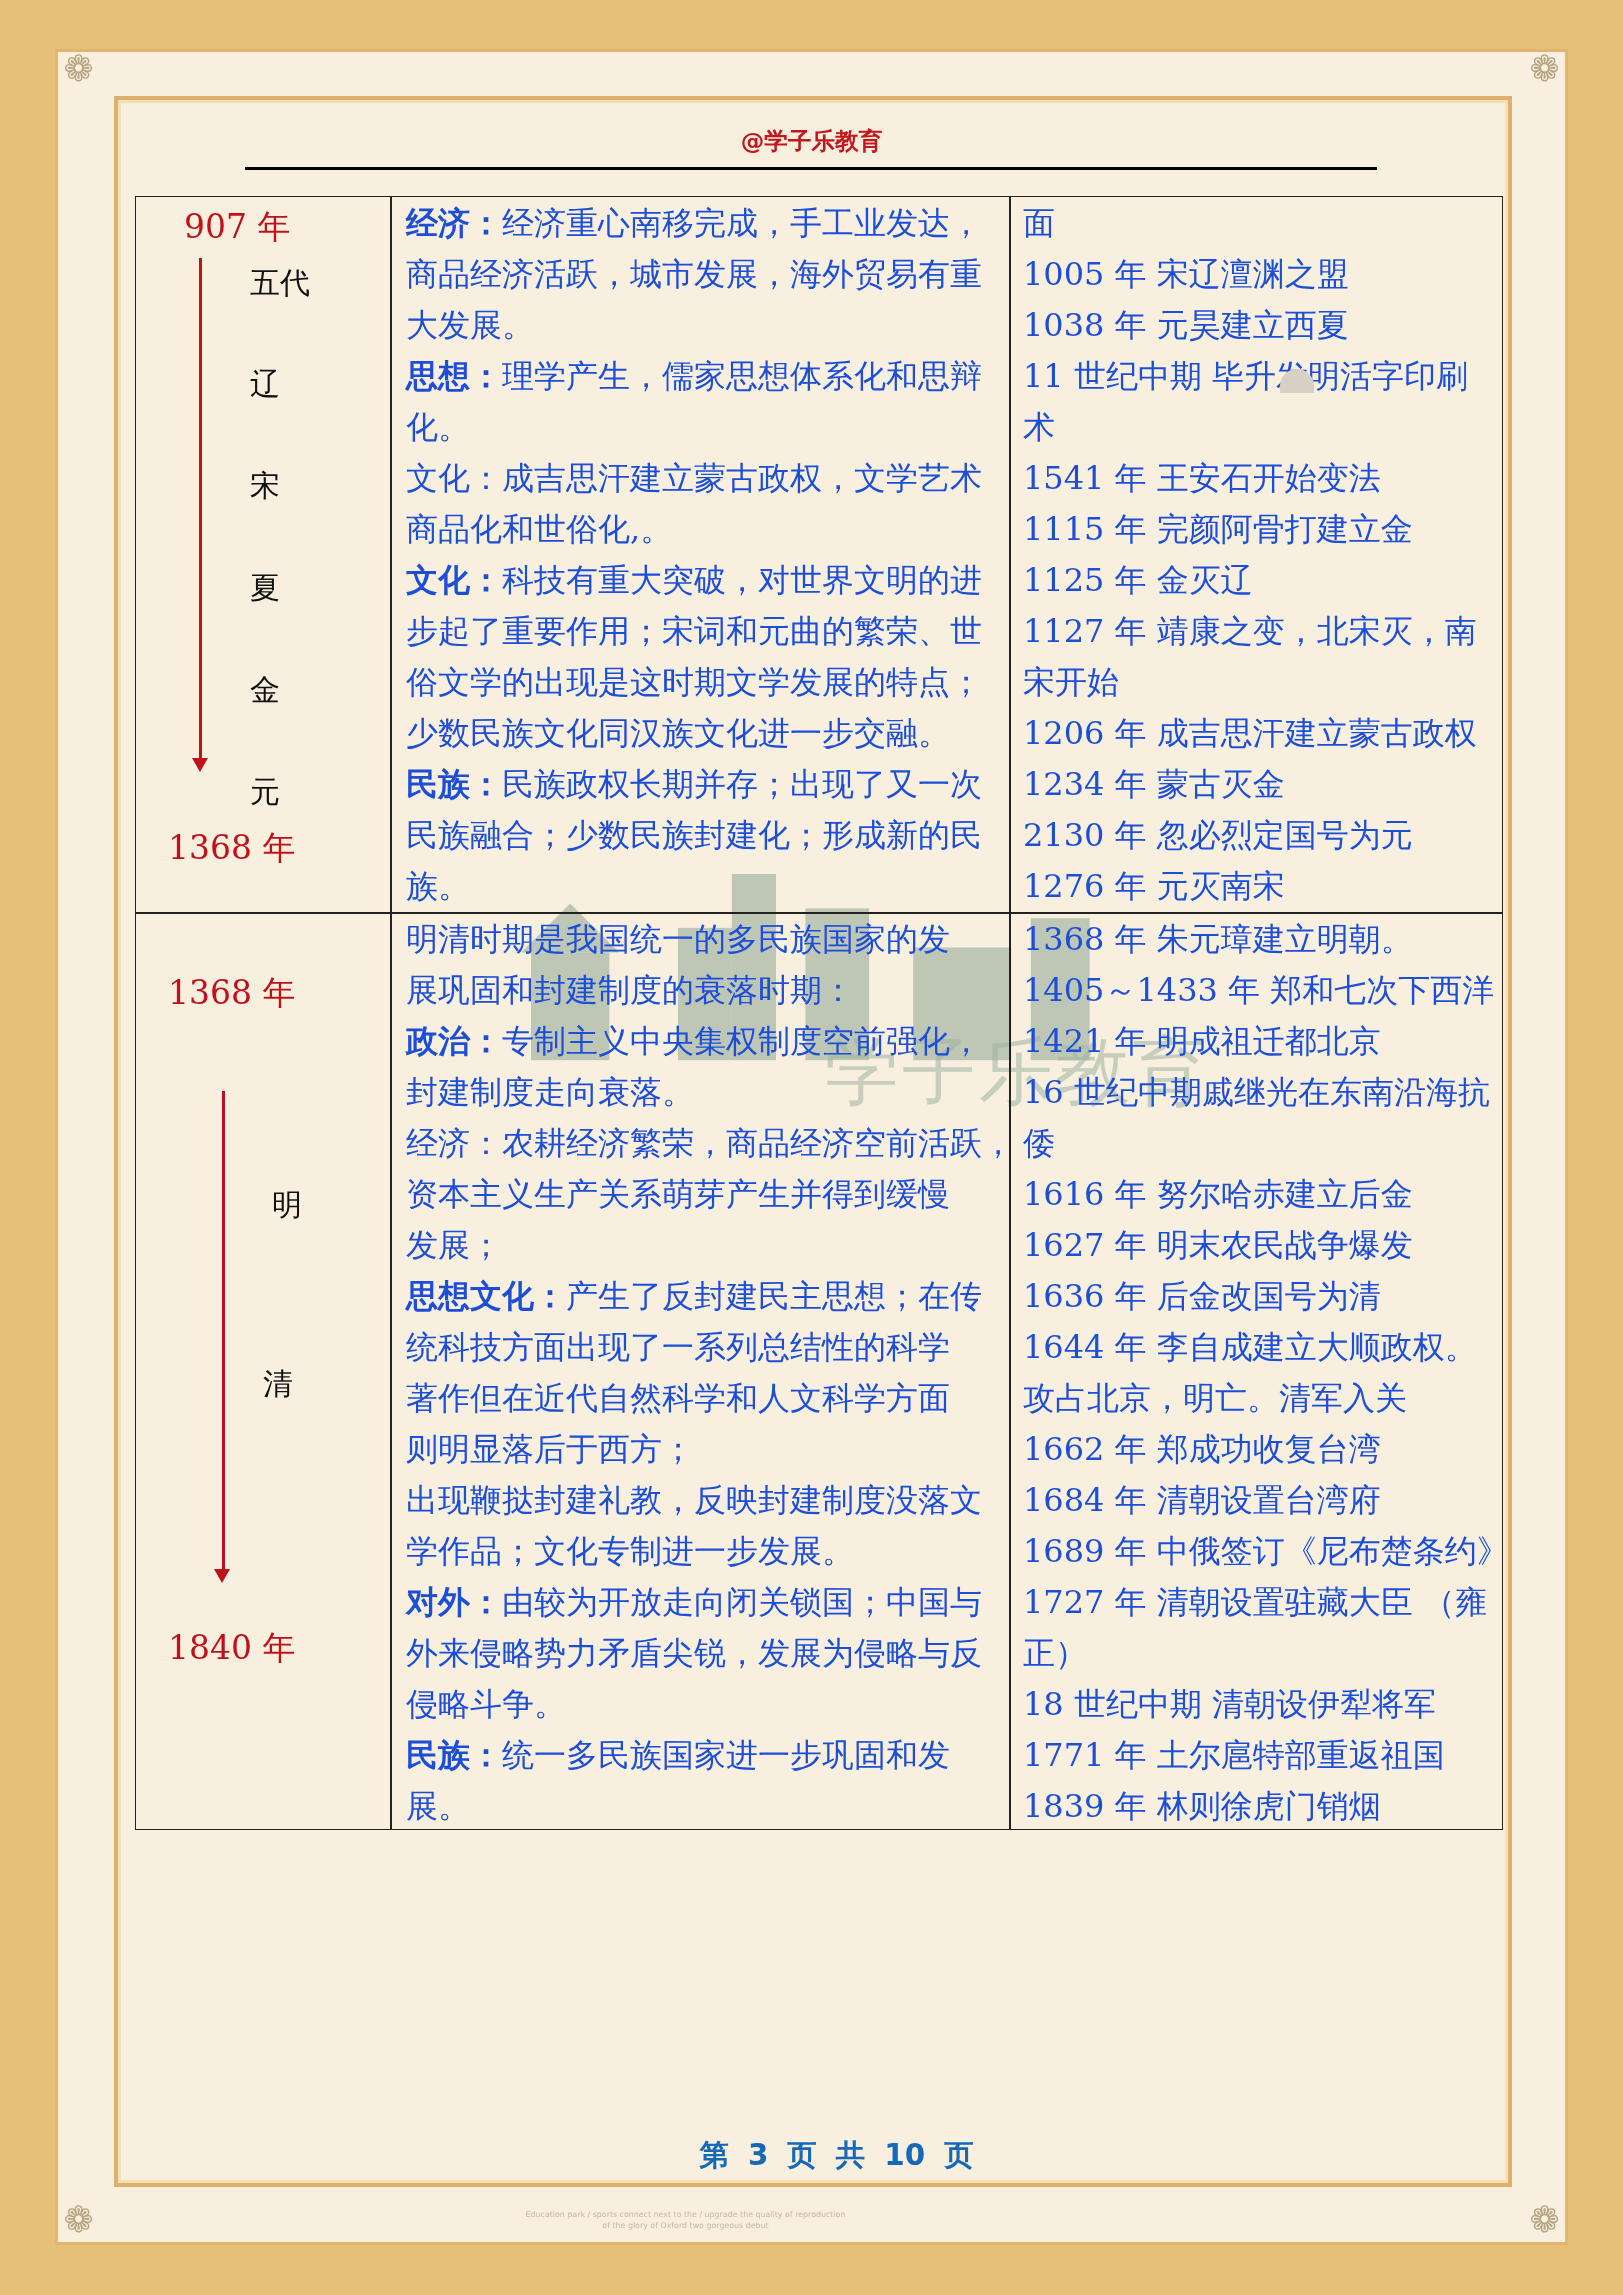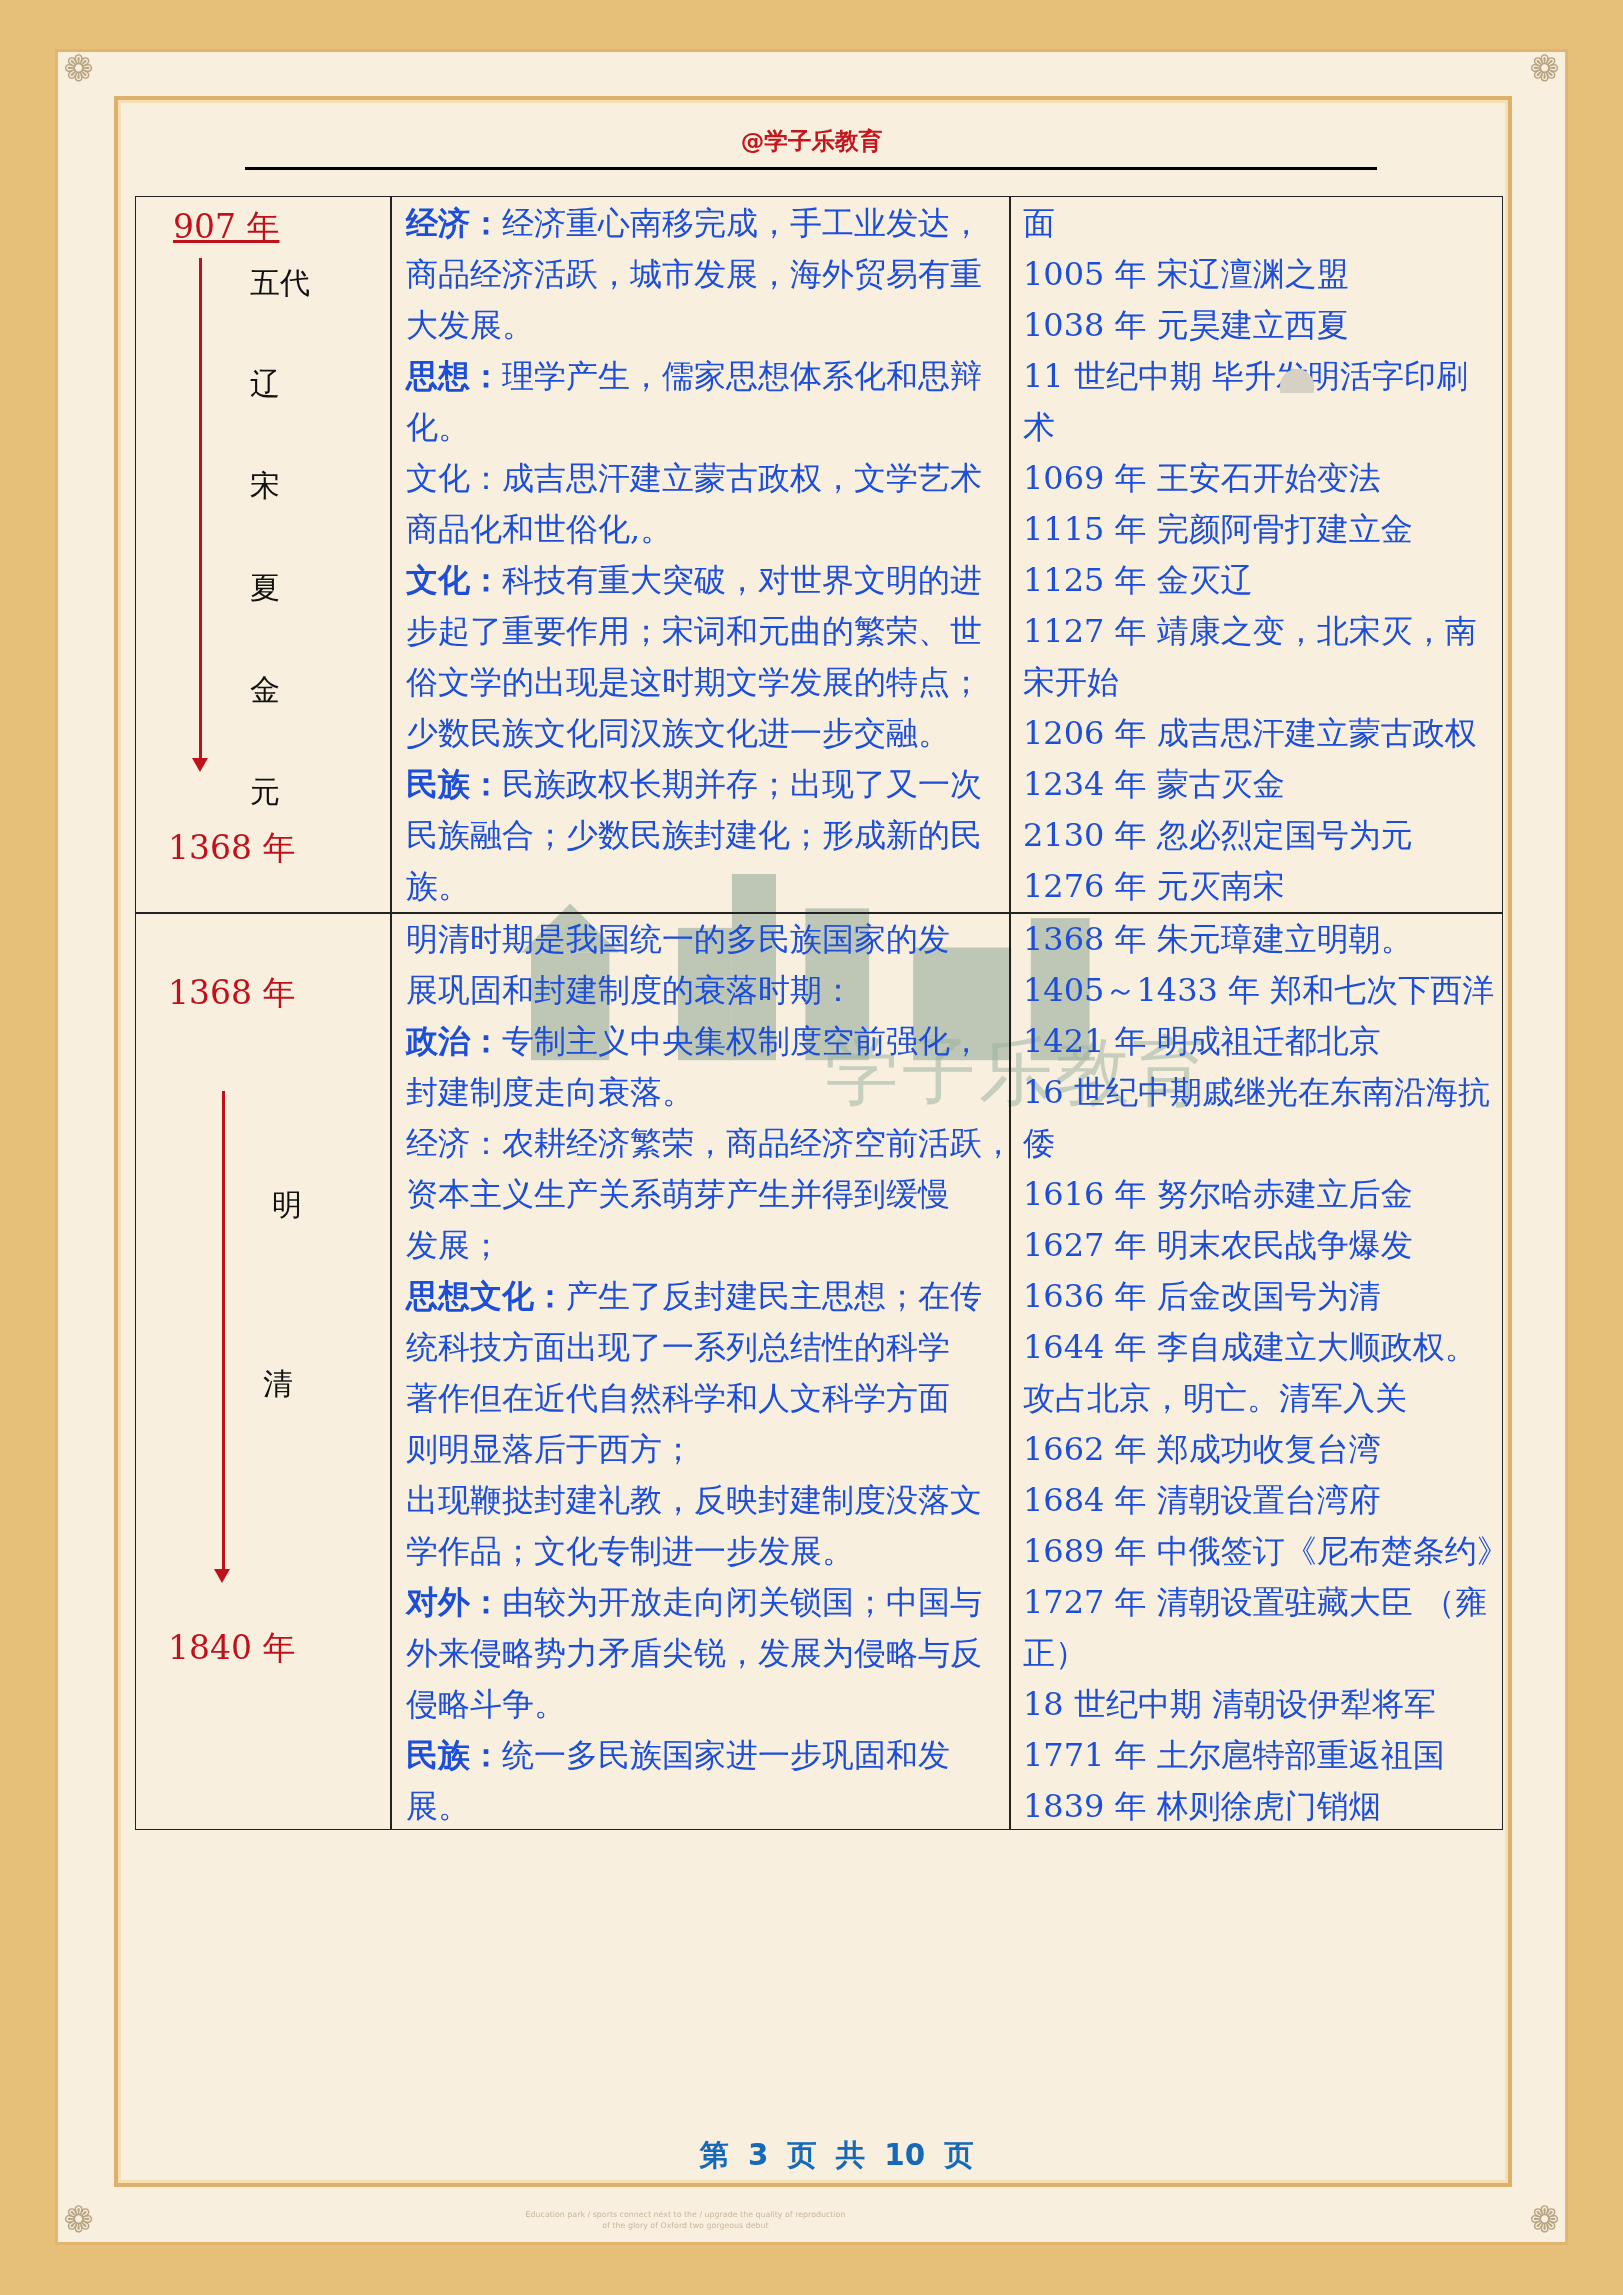--- a/index.html
+++ b/index.html
@@ -67,21 +67,21 @@
   </g>
 </svg>
 <div class="wm-text">学子乐教育</div>
 
 <div class="tbl"></div>
 <div class="vline" style="left:390px;"></div>
 <div class="vline" style="left:1009px;"></div>
 <div class="hline"></div>
 
 <div>
-  <div class="year" style="left:173px;top:205px;text-decoration:underline;">907 年</div>
+  <div class="year" style="left:184px;top:205px;">907 年</div>
   <div class="dyn" style="left:250px;top:263px;">五代</div>
   <div class="dyn" style="left:250px;top:364px;">辽</div>
   <div class="dyn" style="left:250px;top:466px;">宋</div>
   <div class="dyn" style="left:250px;top:568px;">夏</div>
   <div class="dyn" style="left:250px;top:670px;">金</div>
   <div class="dyn" style="left:250px;top:772px;">元</div>
   <div class="arrow-line" style="left:199px;top:258px;height:505px;"></div>
   <div class="arrow-head" style="left:192px;top:758px;"></div>
   <div class="year" style="left:168px;top:826px;">1368 年</div>
 </div>
@@ -102,21 +102,21 @@
   <span class="line">民族融合；少数民族封建化；形成新的民</span>
   <span class="line">族。</span>
 </div>
 
 <div class="cell-text" style="left:1023px;top:198px;">
   <span class="line">面</span>
   <span class="line">1005 年  宋辽澶渊之盟</span>
   <span class="line">1038 年  元昊建立西夏</span>
   <span class="line">11 世纪中期  毕升发明活字印刷</span>
   <span class="line">术</span>
-  <span class="line">1069 年  王安石开始变法</span>
+  <span class="line">1541 年  王安石开始变法</span>
   <span class="line">1115 年  完颜阿骨打建立金</span>
   <span class="line">1125 年  金灭辽</span>
   <span class="line">1127 年  靖康之变，北宋灭，南</span>
   <span class="line">宋开始</span>
   <span class="line">1206 年  成吉思汗建立蒙古政权</span>
   <span class="line">1234 年  蒙古灭金</span>
   <span class="line">2130 年  忽必烈定国号为元</span>
   <span class="line">1276 年  元灭南宋</span>
 </div>
 <div class="blob"></div>

